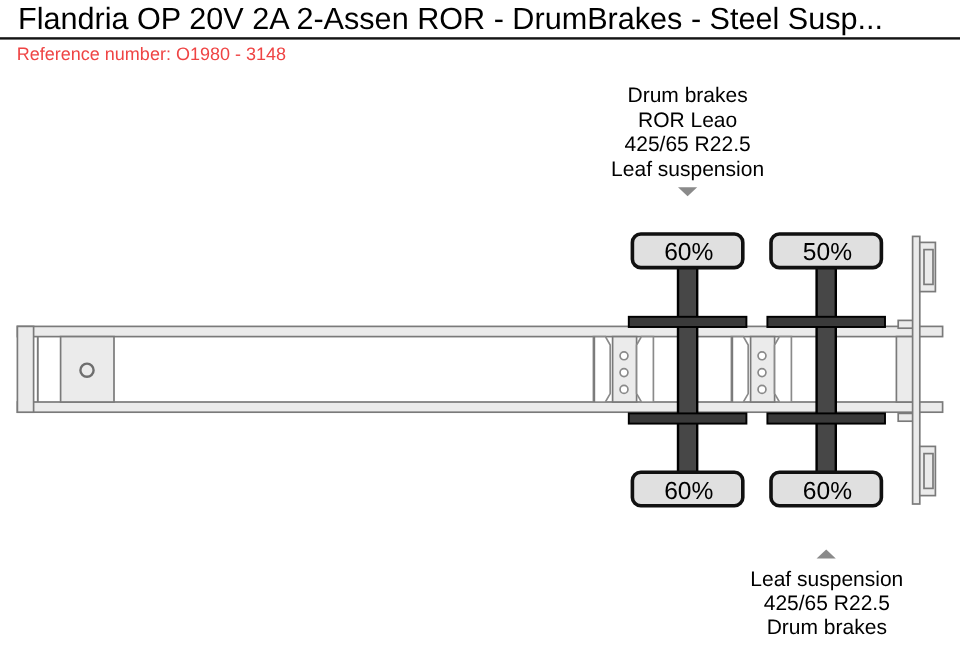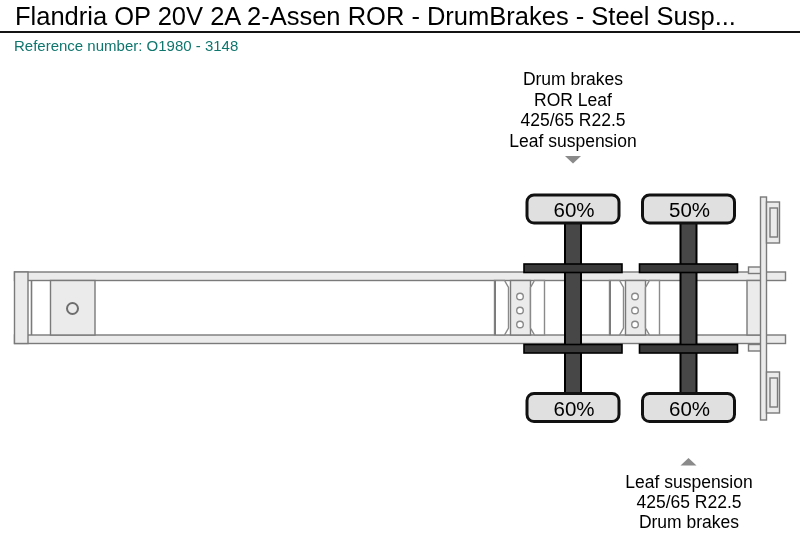--- a/index.html
+++ b/index.html
@@ -35,21 +35,21 @@
     top: 30.5px;
     width: 800px;
     height: 0;
     border-top: 2px solid #141414;
   }
   .reference-number {
     position: absolute;
     left: 14px;
     top: 36.5px;
     font-size: 15px;
-    color: #0f766e;
+    color: #ef4444;
     white-space: nowrap;
   }
   .diagram-svg {
     position: absolute;
     left: 0;
     top: 0;
     width: 800px;
     height: 552px;
   }
   
@@ -148,21 +148,21 @@
       <text class="tire-label" x="689.5" y="216.5">50%</text>
       <text class="tire-label" x="689.5" y="415.5">60%</text>
     </g>
 
     <path d="M565,156 L581,156 L573,163.5 Z" fill="#8a8a8a"></path>
     <path d="M680.5,465.5 L696.5,465.5 L688.5,458 Z" fill="#8a8a8a"></path>
   </svg>
 
   <div class="annot annot-front">
     <div>Drum brakes</div>
-    <div>ROR Leaf</div>
+    <div>ROR Leao</div>
     <div>425/65 R22.5</div>
     <div>Leaf suspension</div>
   </div>
 
   <div class="annot annot-rear">
     <div>Leaf suspension</div>
     <div>425/65 R22.5</div>
     <div>Drum brakes</div>
   </div>
 

